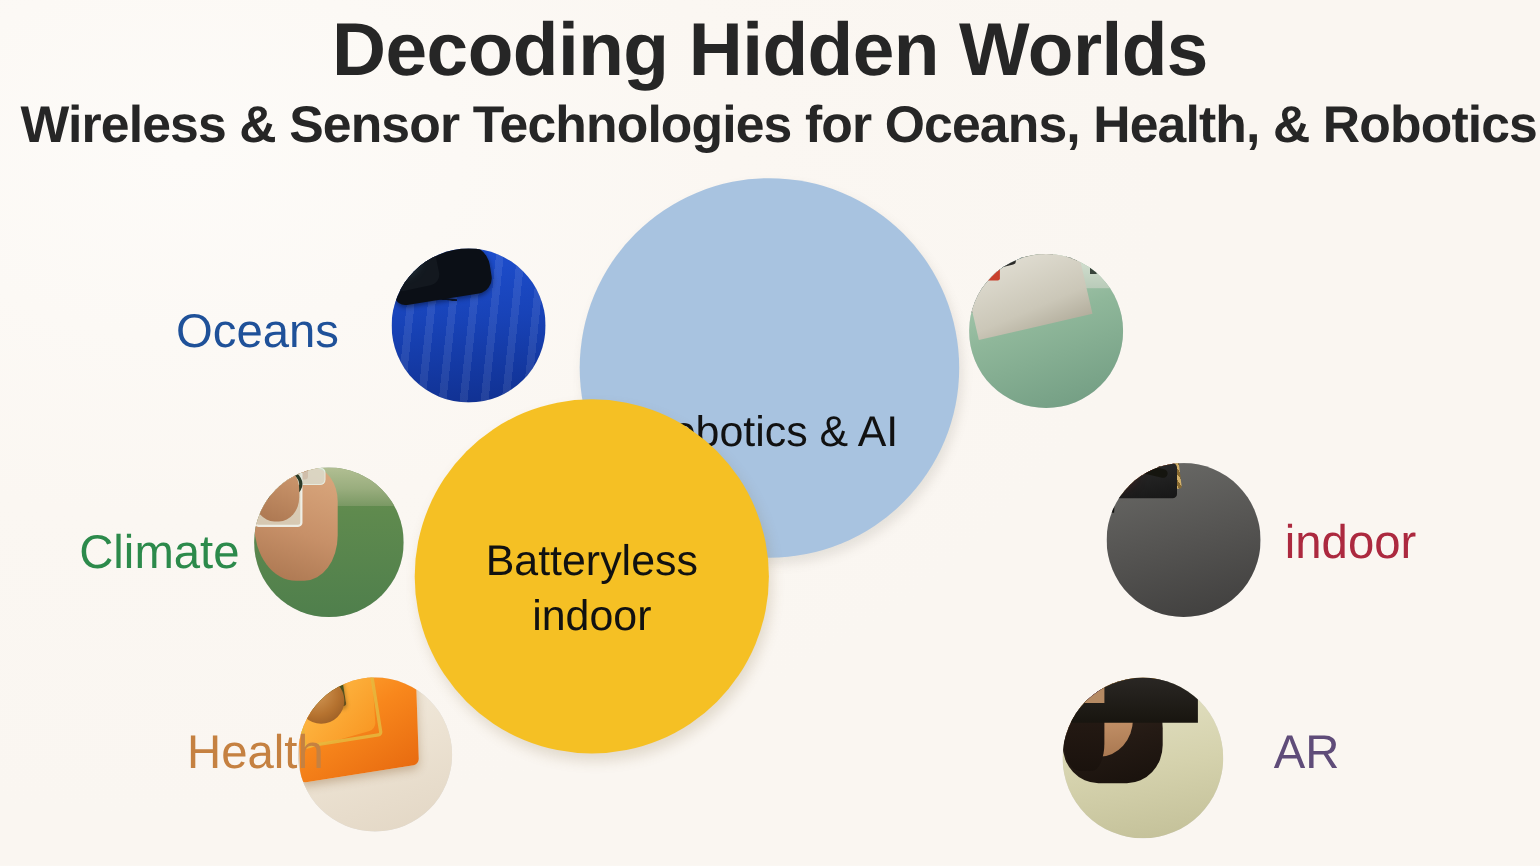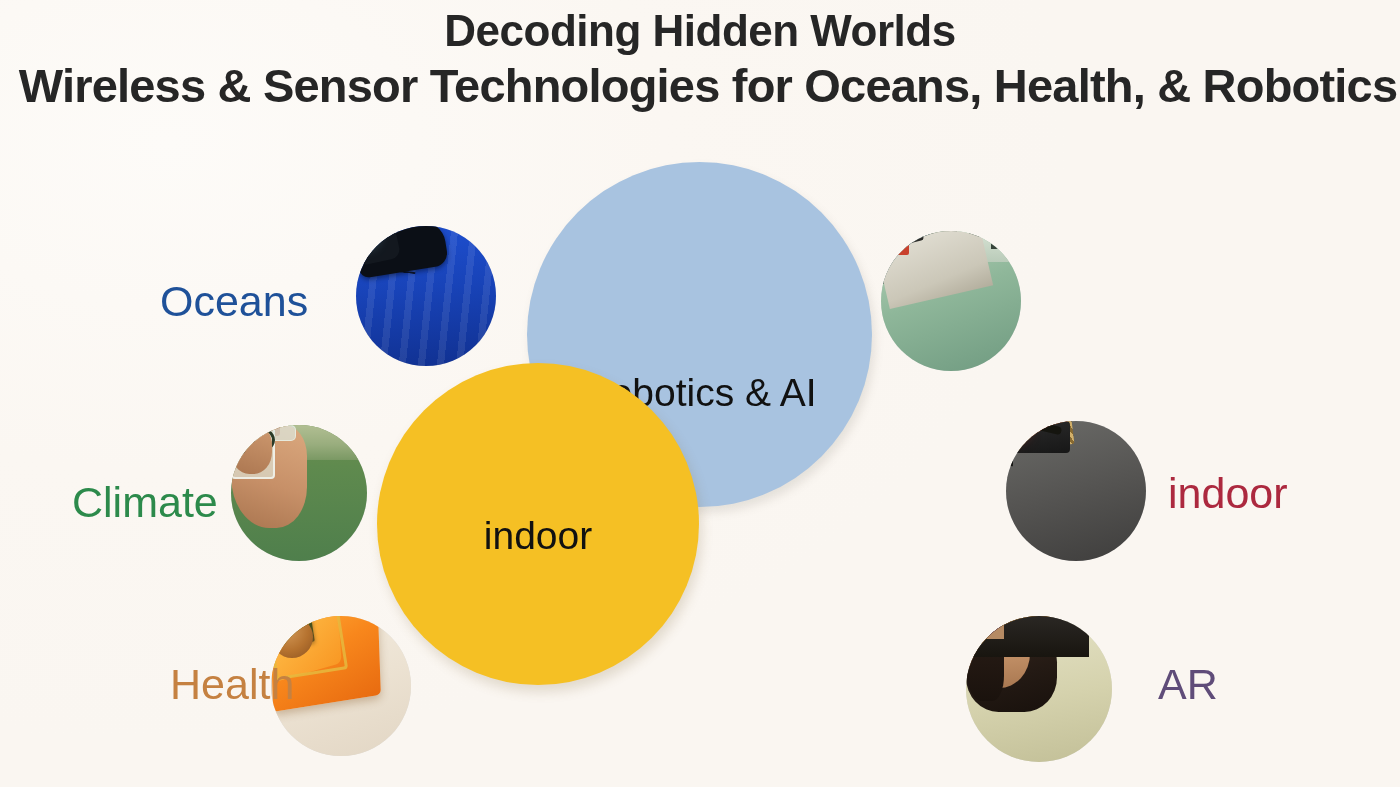--- a/index.html
+++ b/index.html
@@ -30,21 +30,21 @@
   
   .title-block {
     position: absolute;
     left: 0; right: 0; top: 0;
     text-align: center;
     z-index: 40;
   }
   .title {
     font-family: "Liberation Sans", sans-serif;
     font-weight: 700;
-    font-size: 44px;
+    font-size: 68px;
     line-height: 1.15;
     letter-spacing: -0.5px;
     color: #262626;
     padding-top: 6px;
   }
   .subtitle {
     font-family: "Liberation Sans", sans-serif;
     font-weight: 700;
     font-size: 47px;
     line-height: 1.15;
@@ -460,20 +460,21 @@
 
   <div class="venn">
 
     <div class="circle circle-robotics">
       <div class="circle-label">Robotics &amp; AI</div>
     </div>
 
 
     <div class="circle circle-battery">
       <div class="circle-label">
+        <div>Batteryless</div>
         <div>indoor</div>
       </div>
     </div>
   </div>
 
   <div class="photo photo-oceans">
     <div class="scene ph-ocean-bg"></div>
     <div class="scene ph-ocean-stripes"></div>
     <div class="scene ph-ocean-tether"></div>
     <div class="scene ph-ocean-body"></div>

